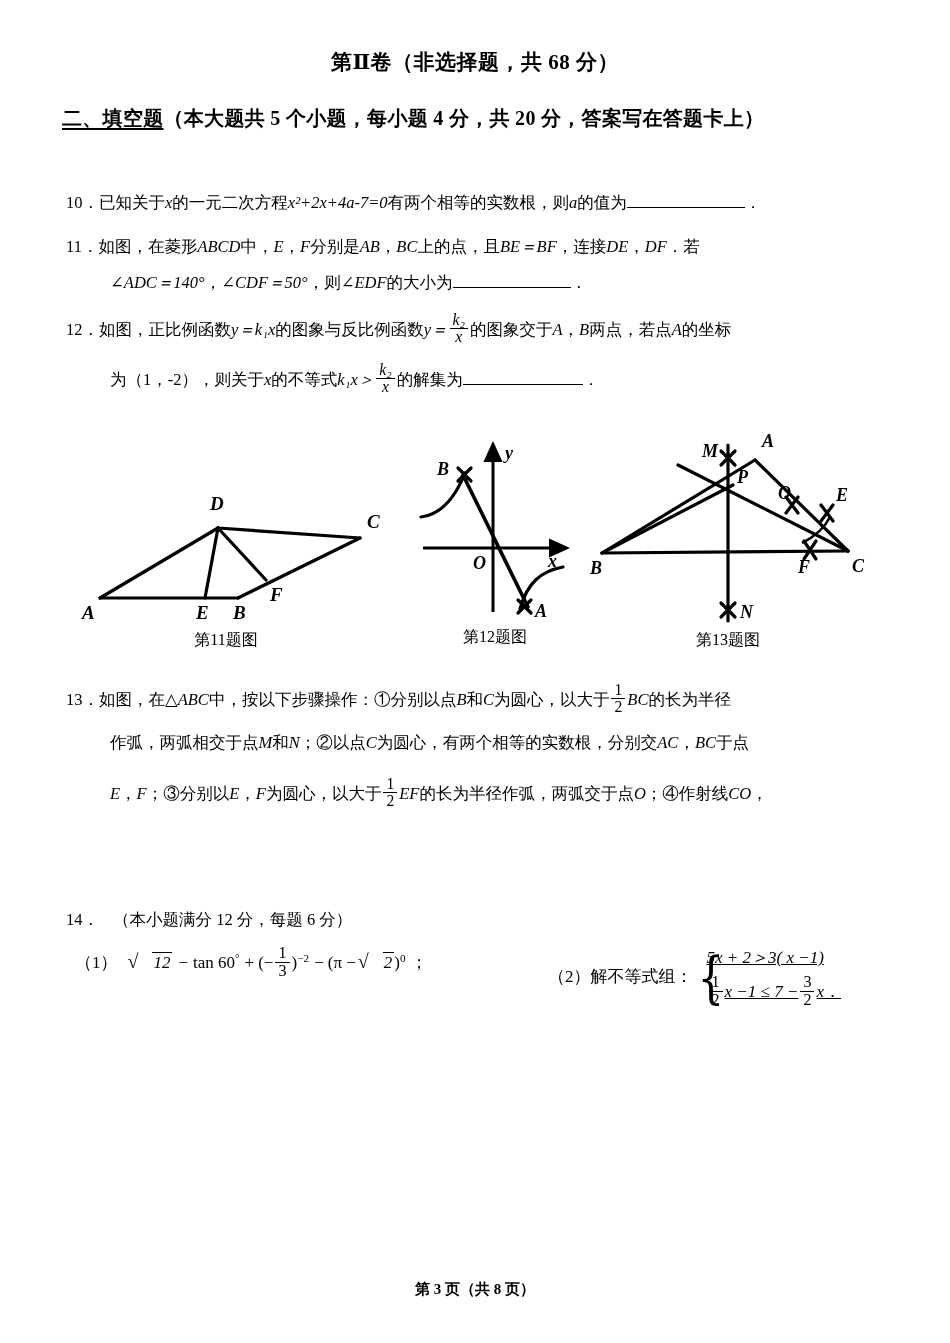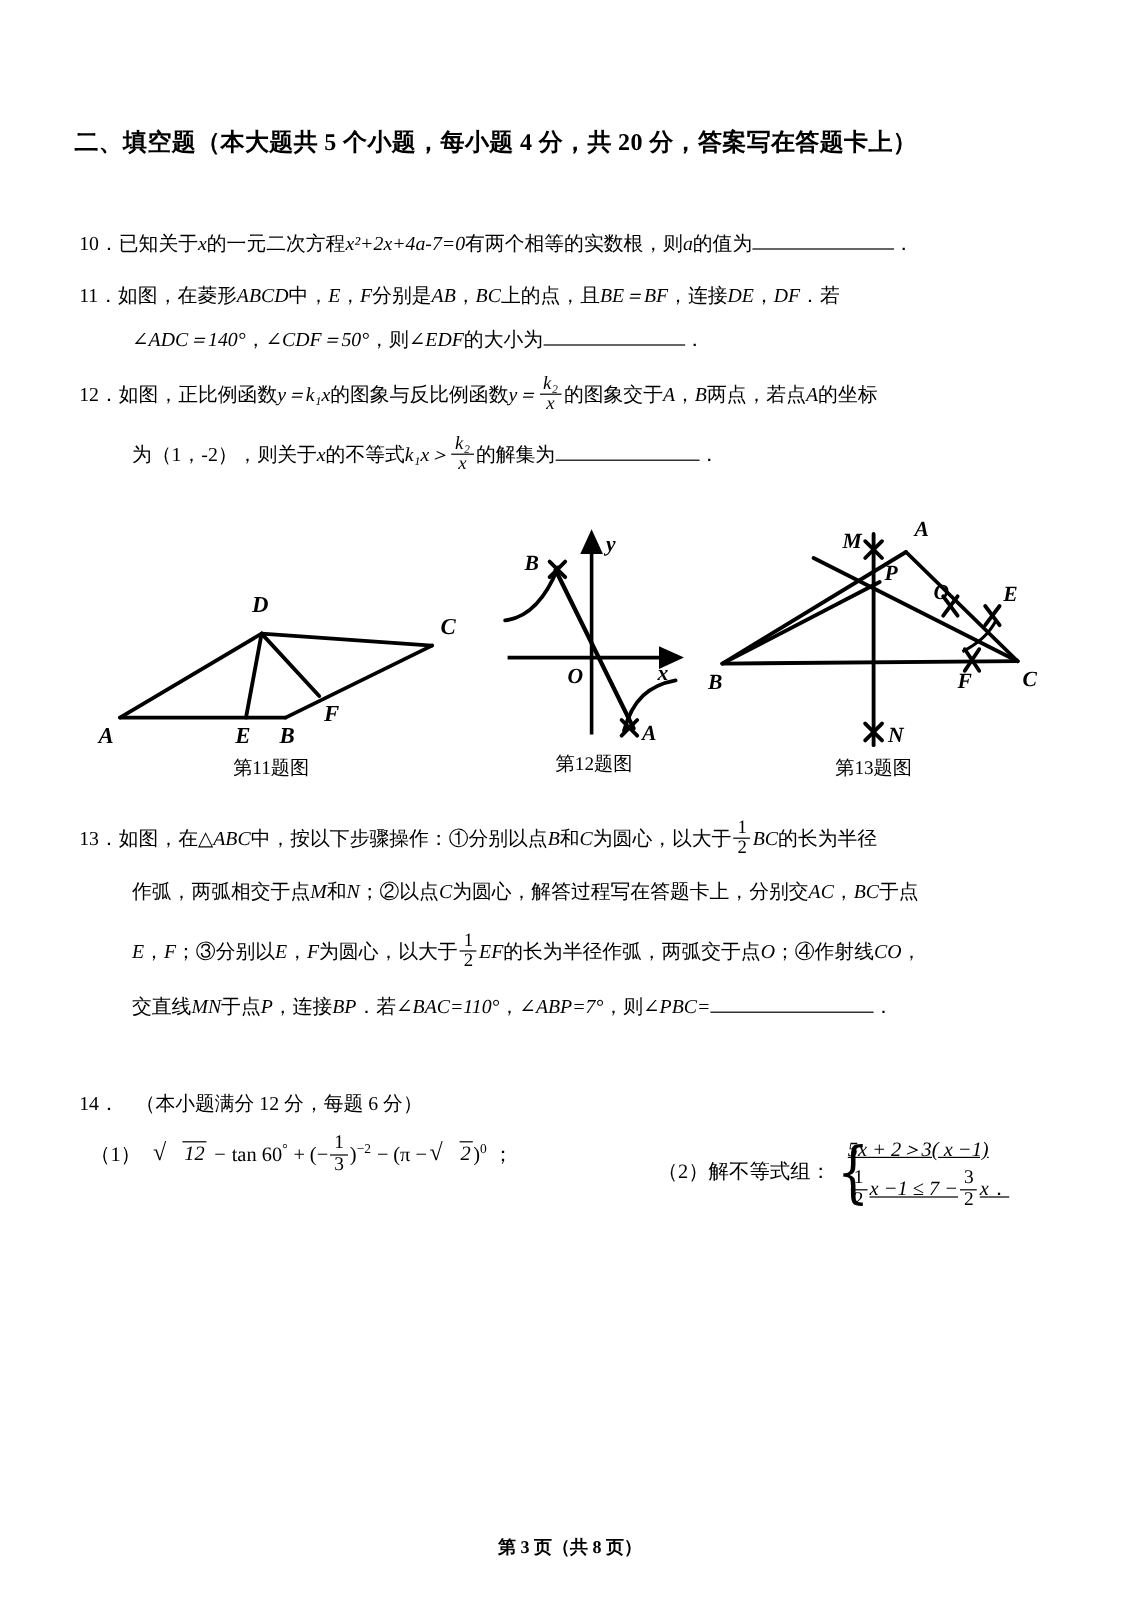--- a/index.html
+++ b/index.html
@@ -33,21 +33,21 @@
     letter-spacing: 0.5px;
   }
 
   .sec-head {
     position: absolute;
     font-size: 20px;
     font-weight: bold;
     letter-spacing: 0.3px;
     white-space: nowrap;
   }
-  .sec-head .u { text-underline-offset: 3px; }
+  .sec-head .u { text-decoration: underline; text-underline-offset: 3px; }
 
   .q {
     position: absolute;
     font-size: 16.5px;
     line-height: 30px;
     white-space: nowrap;
   }
 
   
   .blank {
@@ -128,20 +128,21 @@
     text-align: center;
     font-size: 15px;
     font-weight: bold;
   }
 </style>
 </head>
 <body>
 
 <div class="page">
 
+  <div class="title">第Ⅱ卷（非选择题，共 68 分）</div>
 
   <div class="sec-head" style="left:62px; top:105px;">
     <span class="u">二、填空题</span><span>（本大题共 5 个小题，每小题 4 分，共 20 分，答案写在答题卡上）</span>
   </div>
 
 
   <div class="q" style="left:66px; top:188px;">
     <span>10．</span><span>已知关于</span><span class="mi">x</span><span>的一元二次方程</span><span class="mi">x²+2x+4a-7=0</span><span>有两个相等的实数根，则</span><span class="mi">a</span><span>的值为</span><span class="blank" style="width:118px;"></span><span>．</span>
   </div>
 
@@ -276,28 +277,25 @@
         </g>
       </svg>
       <div class="figcap" style="left:38px; top:205px; width:200px;">第13题图</div>
     </div>
   </div>
 
   <div class="q" style="left:66px; top:682px;">
     <span>13．</span><span>如图，在△</span><span class="mi">ABC</span><span>中，按以下步骤操作：①分别以点</span><span class="mi">B</span><span>和</span><span class="mi">C</span><span>为圆心，以大于</span><span class="frac"><span class="num">1</span><span class="den">2</span></span><span class="mi">BC</span><span>的长为半径</span>
   </div>
   <div class="q" style="left:110px; top:728px;">
-    <span>作弧，两弧相交于点</span><span class="mi">M</span><span>和</span><span class="mi">N</span><span>；②以点</span><span class="mi">C</span><span>为圆心，解答过程写在答题卡上，分别交</span><span class="mi">AC</span><span>，</span><span class="mi">BC</span><span>于点</span>
+    <span>作弧，两弧相交于点</span><span class="mi">M</span><span>和</span><span class="mi">N</span><span>；②以点</span><span class="mi">C</span><span>为圆心，有两个相等的实数根，分别交</span><span class="mi">AC</span><span>，</span><span class="mi">BC</span><span>于点</span>
   </div>
   <div class="q" style="left:110px; top:776px;">
     <span class="mi">E</span><span>，</span><span class="mi">F</span><span>；③分别以</span><span class="mi">E</span><span>，</span><span class="mi">F</span><span>为圆心，以大于</span><span class="frac"><span class="num">1</span><span class="den">2</span></span><span class="mi">EF</span><span>的长为半径作弧，两弧交于点</span><span class="mi">O</span><span>；④作射线</span><span class="mi">CO</span><span>，</span>
   </div>
-  <div class="q" style="left:110px; top:824px;">
-    <span>交直线</span><span class="mi">MN</span><span>于点</span><span class="mi">P</span><span>，连接</span><span class="mi">BP</span><span>．若</span><span class="mi">∠BAC=110°</span><span>，</span><span class="mi">∠ABP=7°</span><span>，则</span><span class="mi">∠PBC=</span><span class="blank" style="width:136px;"></span><span>．</span>
-  </div>
 
 
   <div class="q" style="left:66px; top:905px;">
     <span>14．</span><span style="display:inline-block;width:14px;"></span><span>（本小题满分 12 分，每题 6 分）</span>
   </div>
 
   <div class="q14a">
     <span>（1）</span><span style="display:inline-block;width:8px;"></span><span class="sqrt"><span style="font-size:20px;">√</span><span class="radicand mi">12</span></span><span style="display:inline-block;width:6px;"></span><span>−</span><span style="display:inline-block;width:5px;"></span><span>tan 60</span><sup class="e">°</sup><span style="display:inline-block;width:5px;"></span><span>+</span><span style="display:inline-block;width:4px;"></span><span>(−</span><span class="frac"><span class="num">1</span><span class="den">3</span></span><span>)</span><sup class="e">−2</sup><span style="display:inline-block;width:5px;"></span><span>−</span><span style="display:inline-block;width:4px;"></span><span>(π −</span><span class="sqrt"><span style="font-size:20px;">√</span><span class="radicand mi">2</span></span><span>)</span><sup class="e">0</sup><span style="display:inline-block;width:5px;"></span><span>；</span>
   </div>
 

